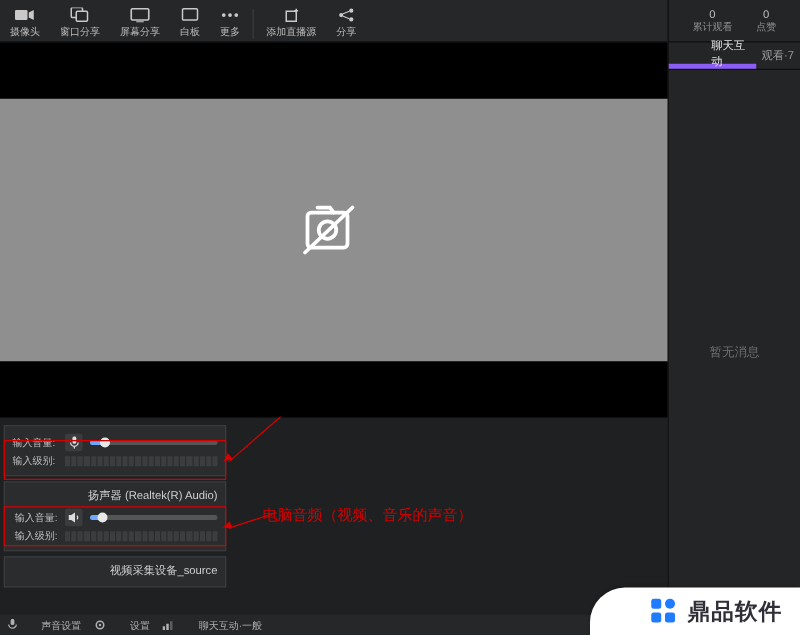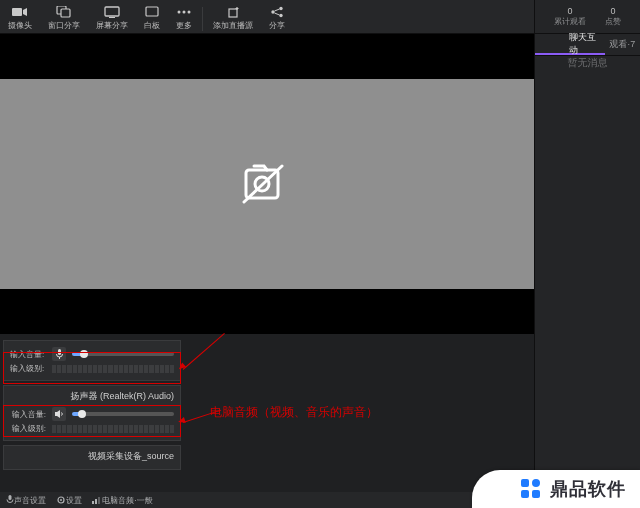--- a/index.html
+++ b/index.html
@@ -53,23 +53,23 @@
   .rp-stat .num { font-size: 9px; }
   .rp-stat .cap { font-size: 8px; color: #8e8f91; }
   .rp-tabs {
     display: flex; height: 22px; border-bottom: 1px solid #0f0f10;
     font-size: 9px; color: #9a9b9d;
   }
   .rp-tab {
     flex: 1; display: flex; align-items: center; justify-content: center;
     cursor: pointer;
   }
-  .rp-tab.active { color: #e5e5e5; border-bottom: 2px solid #8b5cf6; padding-left: 34px; }
+  .rp-tab.active { color: #e5e5e5; border-bottom: 4px solid #8b5cf6; padding-left: 34px; }
   .rp-body {
-    flex: 1; display: flex; align-items: flex-start; justify-content: center;
+    flex: 1; display: flex; align-items: center; justify-content: center;
     color: #6e6f71; font-size: 10px;
   }
   
   .main {
     position: absolute; left: 0; top: 34px; right: 106px; bottom: 0;
     background: #1f2022; display: flex; flex-direction: column;
   }
   .preview-wrap {
     flex: 0 0 auto;
     height: 300px;
@@ -117,21 +117,21 @@
   .meter {
     flex: 1; height: 8px; display: flex; gap: 1px;
   }
   .meter i { flex: 1; background: #3c3d3f; }
   
   .bottombar {
     margin-top: auto; height: 16px; background: #262729;
     display: flex; align-items: center; gap: 10px;
     padding: 0 6px; color: #aeb0b2; font-size: 8px;
   }
-  .bb-item { display: flex; align-items: center; gap: 0; cursor: pointer; text-align: center; }
+  .bb-item { display: flex; align-items: center; gap: 19px; cursor: pointer; text-align: center; }
   
   .anno {
     position: absolute; color: #d60000; font-size: 12px;
     pointer-events: none; white-space: nowrap;
   }
   .redbox { position: absolute; border: 1px solid #d60000; pointer-events: none; }
   .arrow-line { position: absolute; background: #d60000; height: 1px; transform-origin: left center; pointer-events: none; }
   .arrow-head { position: absolute; width: 0; height: 0; border-style: solid; pointer-events: none; }
   
   .wm {
@@ -368,21 +368,21 @@
             <circle cx="5" cy="5" r="1" fill="#aeb0b2"></circle>
           </svg>
         <span>设置</span>
       </div>
       <div class="bb-item">
         <svg width="10" height="8" viewBox="0 0 10 8">
             <rect x="0" y="5" width="2" height="3" fill="#aeb0b2"></rect>
             <rect x="3" y="3" width="2" height="5" fill="#aeb0b2"></rect>
             <rect x="6" y="1" width="2" height="7" fill="#5c5d5f"></rect>
           </svg>
-        <span>电脑音频·一般</span>
+        <span>聊天互动·一般</span>
       </div>
     </div>
 
     <div class="redbox" style="left:3px; top:318px; width:178px; height:32px;"></div>
     <div class="redbox" style="left:3px; top:371px; width:178px; height:32px;"></div>
 
     <div class="anno" style="left:210px; top:370px;">电脑音频（视频、音乐的声音）</div>
 
     <div class="arrow-line" style="left:183px; top:335px; width:55px; transform:rotate(-41deg);"></div>
     <div class="arrow-head" style="left:178px; top:330px; border-width:3px 7px 3px 0; border-color:transparent #d60000 transparent transparent; transform:rotate(-41deg);"></div>

